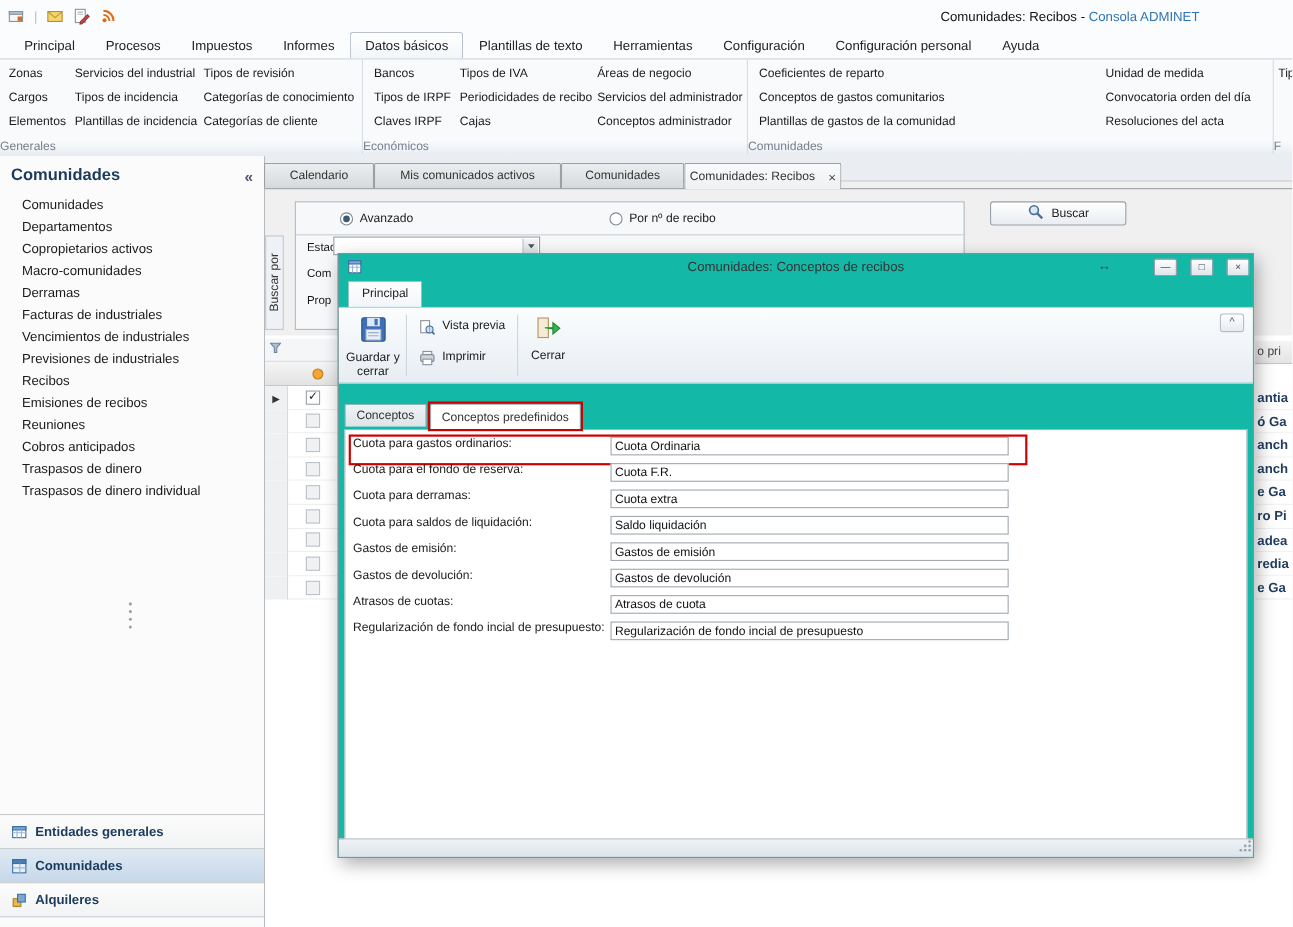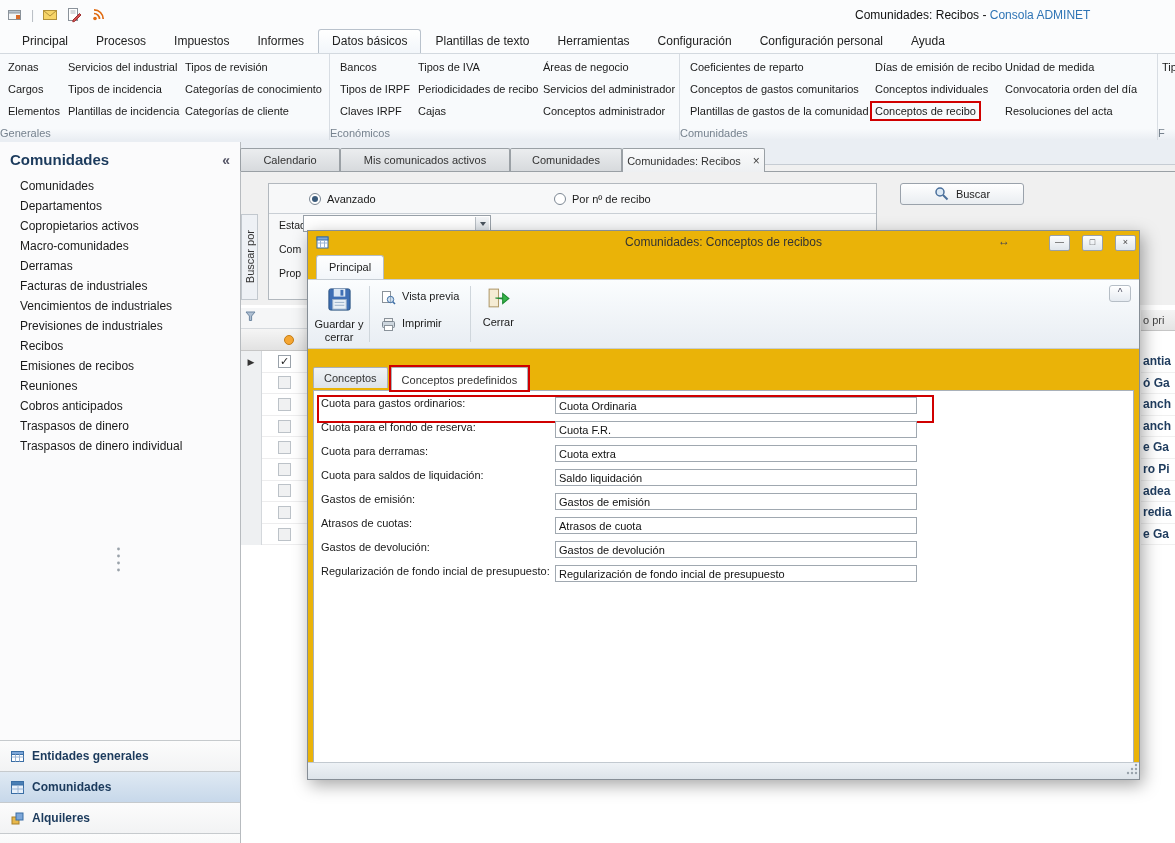--- a/index.html
+++ b/index.html
@@ -70,21 +70,21 @@
   .radio-label{position:absolute;font-size:11px;color:#1a1a1a;top:9px}
   .buscar-btn{position:absolute;left:900px;top:183px;width:124px;height:22px;border:1px solid #9aa2ab;border-radius:3px;background:linear-gradient(#ffffff,#e9edf1);display:flex;align-items:center;justify-content:center;gap:7px;font-size:11px;color:#222;cursor:pointer}
   .buscar-por{position:absolute;left:241px;top:214px;width:17px;height:86px;background:#eef1f5;border:1px solid #c2c8ce;display:flex;align-items:center;justify-content:center}
   .buscar-por span{writing-mode:vertical-rl;transform:rotate(180deg);font-size:11px;color:#333}
   .fld-label{position:absolute;font-size:10.5px;color:#1a1a1a;width:26px;overflow:hidden;white-space:nowrap}
   .combo{position:absolute;left:303px;top:215px;width:188px;height:17px;background:#fff;border:1px solid #98a0a8;cursor:pointer}
   .combo .arrow{position:absolute;right:1px;top:1px;bottom:1px;width:14px;background:linear-gradient(#f4f6f8,#dde2e7);border-left:1px solid #b8bec4;display:flex;align-items:center;justify-content:center}
   .combo .arrow i{width:0;height:0;border-left:3.5px solid transparent;border-right:3.5px solid transparent;border-top:4px solid #49535d}
 
   
-  .modal{position:absolute;left:307px;top:230px;width:833px;height:550px;background:#eab308;border:1px solid #868e96;box-shadow:3px 5px 16px rgba(0,0,0,.35);z-index:10}
+  .modal{position:absolute;left:307px;top:230px;width:833px;height:550px;background:#14b8a6;border:1px solid #868e96;box-shadow:3px 5px 16px rgba(0,0,0,.35);z-index:10}
   .m-titlebar{position:relative;height:24px}
   .m-title{position:absolute;left:0;right:0;top:4px;text-align:center;font-size:12px;color:#333}
   .m-ico{position:absolute;left:8px;top:5px}
   .m-btn{position:absolute;top:4px;width:21px;height:16px;border:1px solid #98a0a8;background:linear-gradient(#fdfefe,#dfe5eb);font-size:9px;line-height:13px;text-align:center;color:#444;border-radius:2px;cursor:pointer}
   .m-dock{position:absolute;top:3px;width:20px;height:16px;font-size:12px;text-align:center;color:#445;cursor:pointer}
   .m-tabrow{position:absolute;left:0;top:24px;height:24px;padding-left:8px}
   .m-tab-principal{display:inline-block;height:24px;line-height:23px;padding:0 12px;background:linear-gradient(#fefefe,#f2f6fa);border:1px solid #b6bec6;border-bottom:none;border-radius:3px 3px 0 0;font-size:11px;position:relative;z-index:2;cursor:pointer}
   .m-toolbar{position:absolute;left:0;right:0;top:48px;height:70px;background:linear-gradient(#fbfdfe,#e8edf3);border-top:1px solid #c6cdd4;border-bottom:1px solid #c6cdd4;display:flex;align-items:stretch;padding:2px 4px}
   .tb-big{width:54px;display:flex;flex-direction:column;align-items:center;padding-top:4px;font-size:11px;line-height:13px;text-align:center;color:#1a1a1a;cursor:pointer;border-radius:3px}
   .tb-big .cap{margin-top:2px}
@@ -195,25 +195,20 @@
       </div>
       <div class="glabel">Económicos</div>
     </div>
 
     <div class="rgroup" style="left:680px;width:478px">
       <div class="rcol" style="left:10px">
         <div class="ritem">Coeficientes de reparto</div>
         <div class="ritem">Conceptos de gastos comunitarios</div>
         <div class="ritem">Plantillas de gastos de la comunidad</div>
       </div>
-      <div class="rcol" style="left:195px">
-        <div class="ritem">Días de emisión de recibo</div>
-        <div class="ritem">Conceptos individuales</div>
-        <div class="ritem hl">Conceptos de recibo</div>
-      </div>
       <div class="rcol" style="left:325px">
         <div class="ritem">Unidad de medida</div>
         <div class="ritem">Convocatoria orden del día</div>
         <div class="ritem">Resoluciones del acta</div>
       </div>
       <div class="glabel">Comunidades</div>
     </div>
 
     <div class="rgroup" style="left:1158px;width:17px;border-right:none;overflow:hidden">
       <div class="rcol" style="left:4px">
@@ -528,26 +523,26 @@
       </div>
       <div class="f-row">
         <span class="f-label">Cuota para saldos de liquidación:</span>
         <input class="f-input" value="Saldo liquidación" style="">
       </div>
       <div class="f-row">
         <span class="f-label">Gastos de emisión:</span>
         <input class="f-input" value="Gastos de emisión" style="">
       </div>
       <div class="f-row">
+        <span class="f-label">Gastos de devolución:</span>
+        <input class="f-input" value="Gastos de devolución" style="">
+      </div>
+      <div class="f-row">
         <span class="f-label">Atrasos de cuotas:</span>
         <input class="f-input" value="Atrasos de cuota" style="">
-      </div>
-      <div class="f-row">
-        <span class="f-label">Gastos de devolución:</span>
-        <input class="f-input" value="Gastos de devolución" style="">
       </div>
       <div class="f-row">
         <span class="f-label">Regularización de fondo incial de presupuesto:</span>
         <input class="f-input" value="Regularización de fondo incial de presupuesto" style="">
       </div>
     </div>
 
     <div class="m-status">
       <span class="m-grip">
         <svg width="13" height="13">

